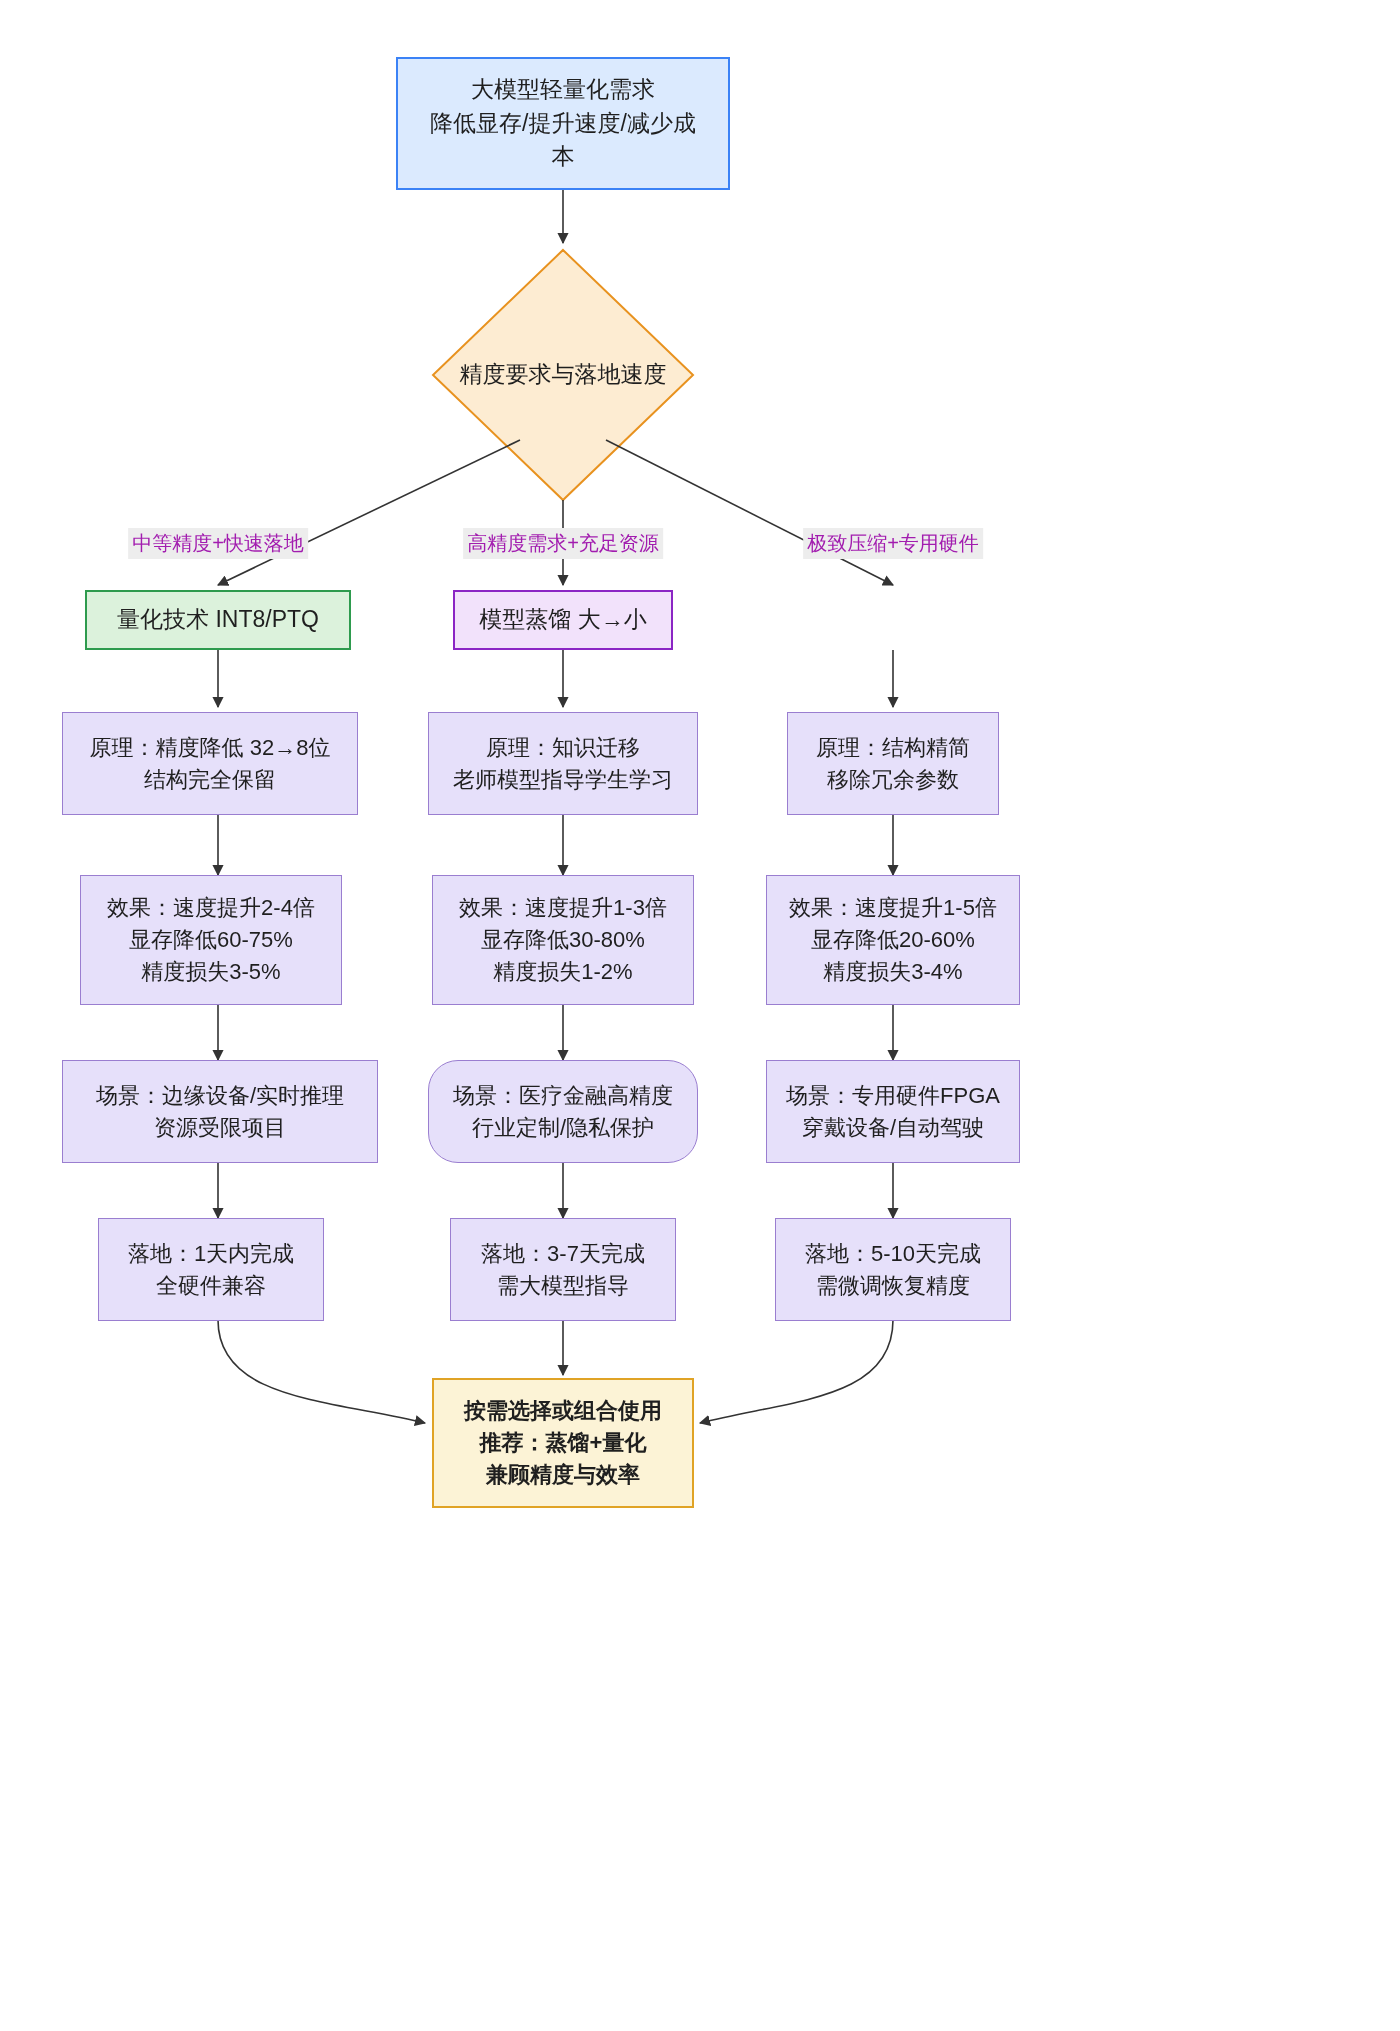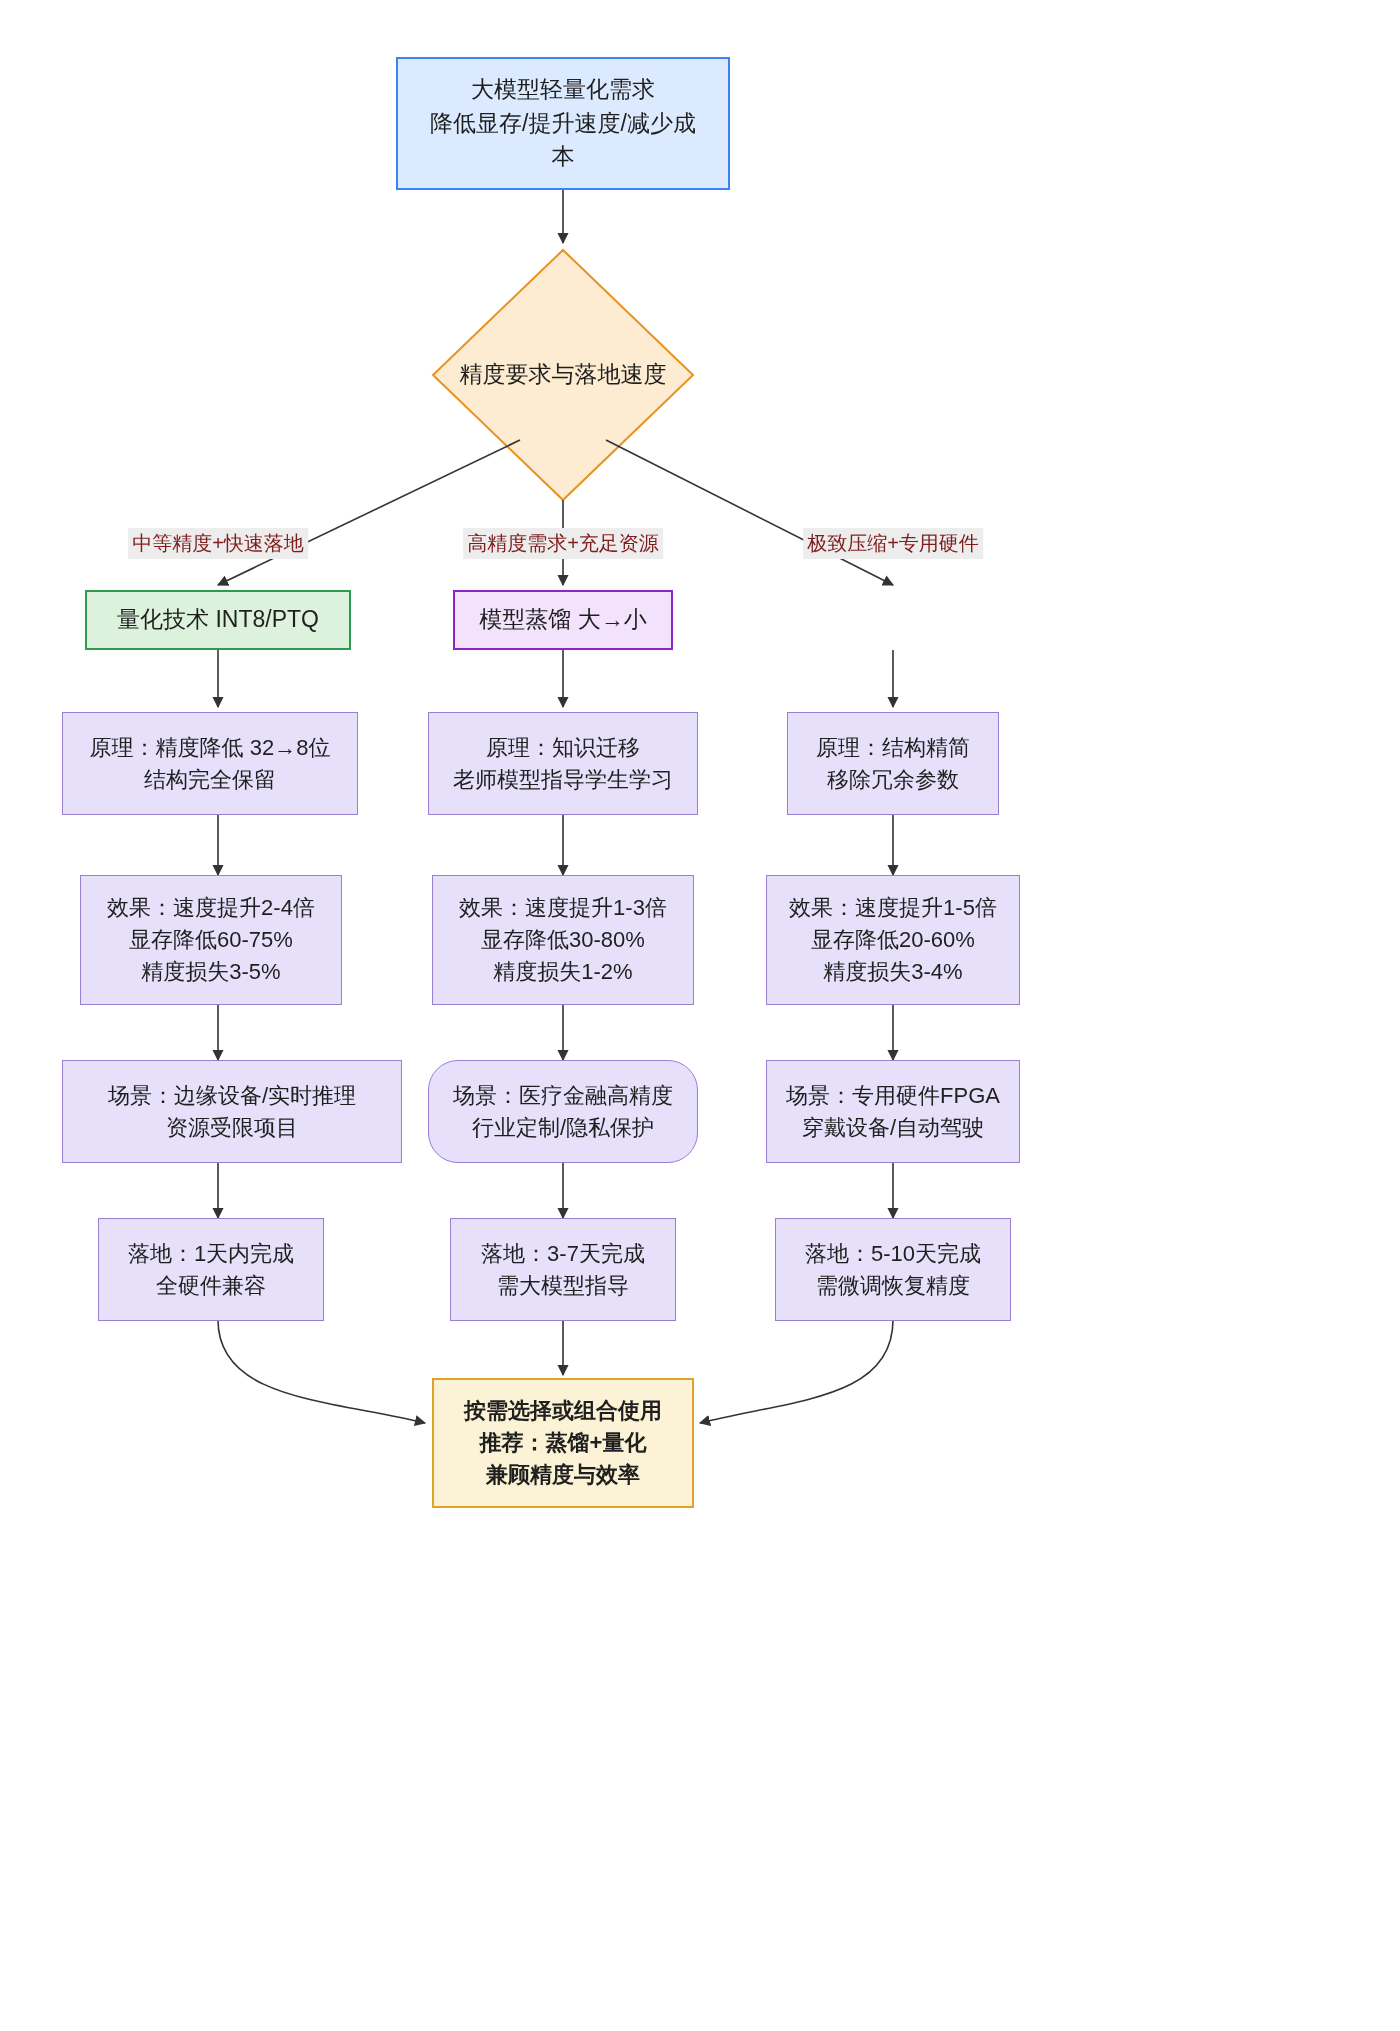--- a/index.html
+++ b/index.html
@@ -80,21 +80,21 @@
   .n-result {
     background: #fcf3d6;
     border: 2px solid #e0a325;
     font-size: 22px;
     font-weight: bold;
   }
   
   .edge-label {
     position: absolute;
     background: #ededed;
-    color: #7f1d1d;
+    color: #a21caf;
     font-size: 20px;
     padding: 2px 4px;
     white-space: nowrap;
     z-index: 3;
     transform: translateX(-50%);
   }
 </style>
 </head>
 <body>
 
@@ -178,21 +178,21 @@
     <span>效果：速度提升1-3倍
 显存降低30-80%
 精度损失1-2%</span>
   </div>
   <div class="node n-detail" style="left:766px; top:875px; width:254px; height:130px;">
     <span>效果：速度提升1-5倍
 显存降低20-60%
 精度损失3-4%</span>
   </div>
 
-  <div class="node n-detail" style="left:62px; top:1060px; width:340px; height:103px;">
+  <div class="node n-detail" style="left:62px; top:1060px; width:316px; height:103px;">
     <span>场景：边缘设备/实时推理
 资源受限项目</span>
   </div>
   <div class="node n-detail" style="left:428px; top:1060px; width:270px; height:103px;border-radius:30px;">
     <span>场景：医疗金融高精度
 行业定制/隐私保护</span>
   </div>
   <div class="node n-detail" style="left:766px; top:1060px; width:254px; height:103px;">
     <span>场景：专用硬件FPGA
 穿戴设备/自动驾驶</span>

